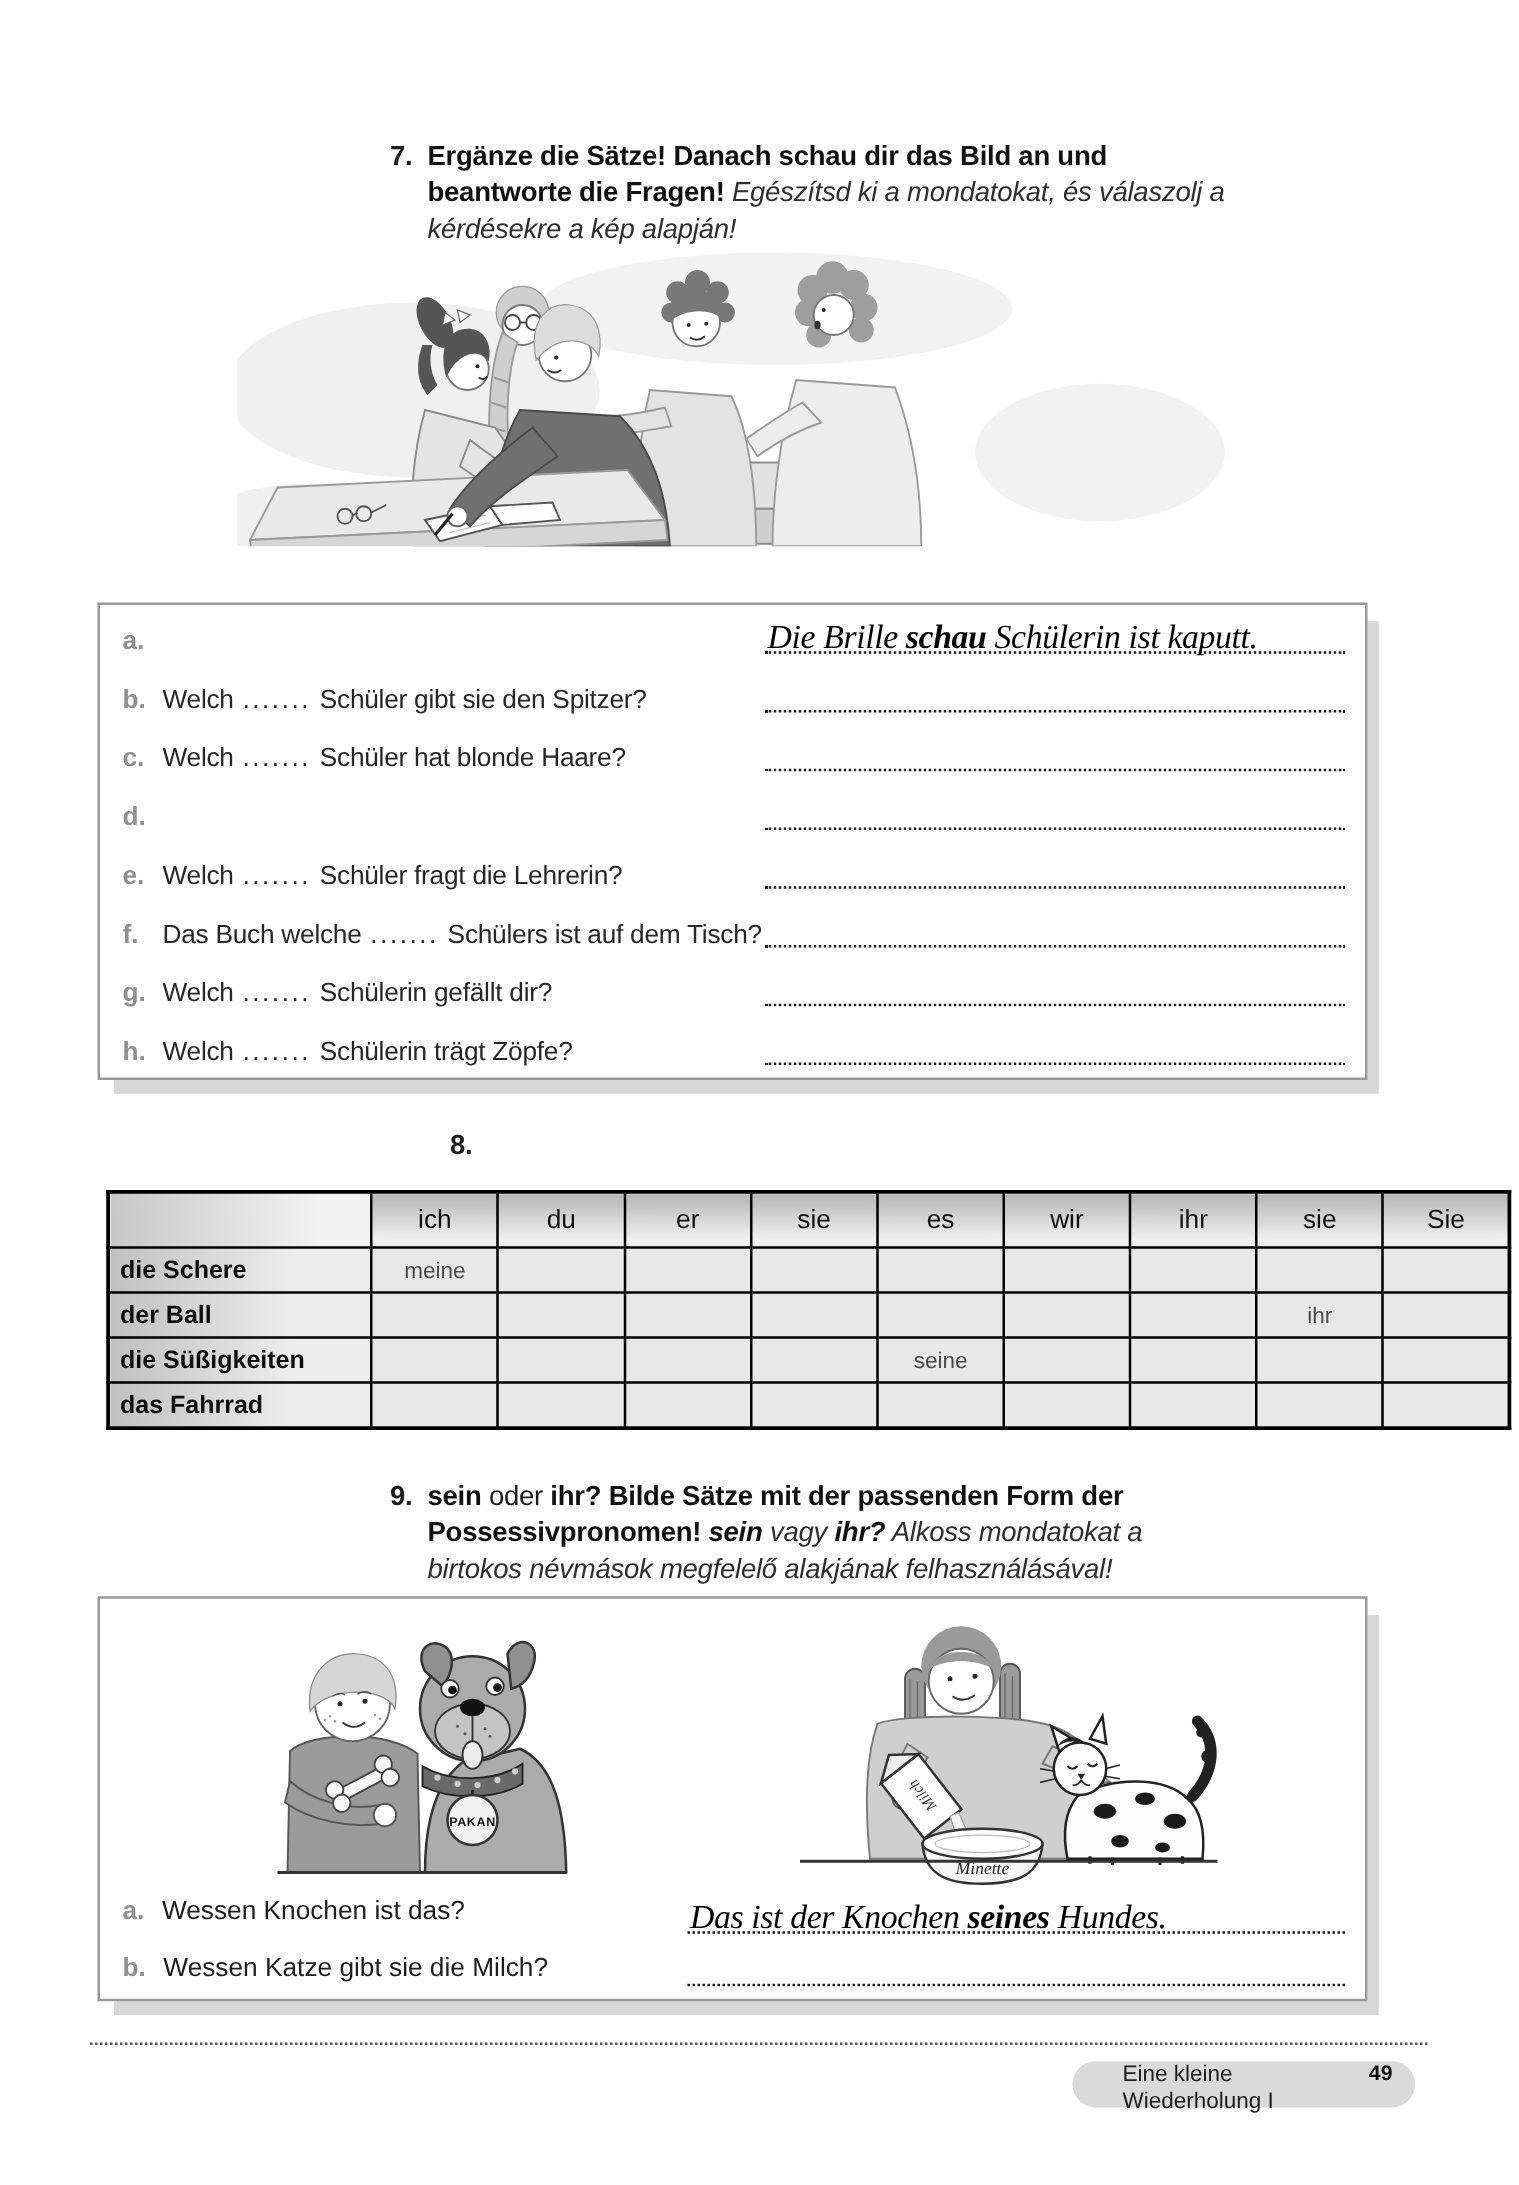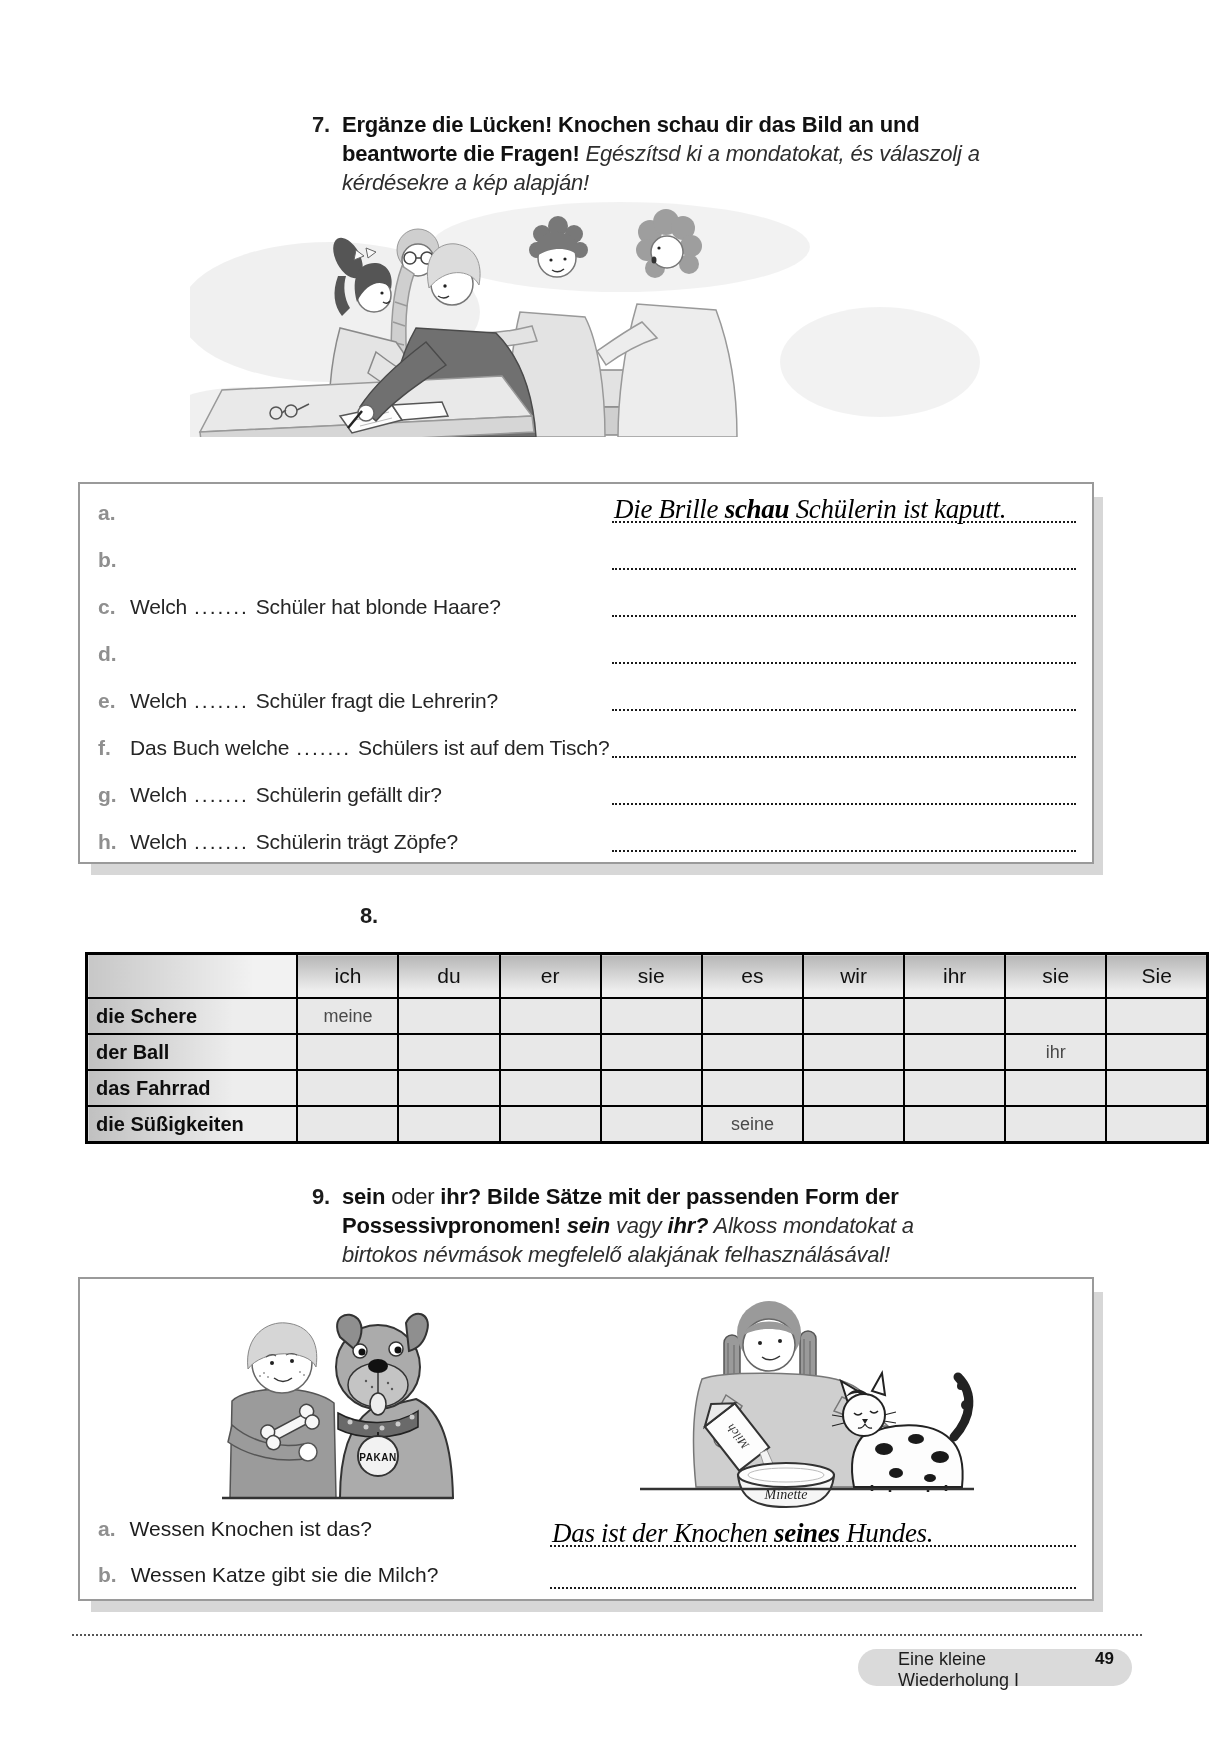--- a/index.html
+++ b/index.html
@@ -67,21 +67,21 @@
   .serif-label{font-family:"Liberation Serif",serif;font-style:italic;}
 </style>
 </head>
 <body>
 
 <div class="page">
 
   <div class="heading ex7-heading">
     <span class="num">7.</span>
     <div class="htext">
-      <span class="h-de">Ergänze die Lücken! Knochen schau dir das Bild an und beantworte die Fragen!</span>
+      <span class="h-de">Ergänze die Sätze! Danach schau dir das Bild an und beantworte die Fragen!</span>
       <span class="h-hu">Egészítsd ki a mondatokat, és válaszolj a kérdésekre a kép alapján!</span>
     </div>
   </div>
 
   <svg class="illus classroom" width="800" height="245" viewBox="0 0 800 245">
     <g>
       <ellipse cx="140" cy="120" rx="150" ry="70" fill="#000" opacity="0.06"></ellipse>
       <ellipse cx="430" cy="55" rx="190" ry="45" fill="#000" opacity="0.05"></ellipse>
       <ellipse cx="690" cy="170" rx="100" ry="55" fill="#000" opacity="0.05"></ellipse>
       <ellipse cx="60" cy="225" rx="90" ry="30" fill="#000" opacity="0.06"></ellipse>
@@ -186,20 +186,23 @@
 
       <div class="qrow">
         <span class="qletter">a.</span>
         <span class="ansline">
           <span class="handwritten"><span>Die Brille </span><b>schau</b><span> Schülerin ist kaputt.</span></span>
         </span>
       </div>
 
       <div class="qrow">
         <span class="qletter">b.</span>
+        <span class="qtext">
+          <span class="seg">Welch</span><span class="gap">.......</span><span class="seg">Schüler gibt sie den Spitzer?</span>
+        </span>
         <span class="ansline"></span>
       </div>
 
       <div class="qrow">
         <span class="qletter">c.</span>
         <span class="qtext">
           <span class="seg">Welch</span><span class="gap">.......</span><span class="seg">Schüler hat blonde Haare?</span>
         </span>
         <span class="ansline"></span>
       </div>
@@ -286,38 +289,38 @@
         <td></td>
         <td></td>
         <td></td>
         <td></td>
         <td></td>
         <td></td>
         <td>ihr</td>
         <td></td>
       </tr>
       <tr>
-        <th>das Fahrrad</th>
-        <td></td>
-        <td></td>
-        <td></td>
-        <td></td>
-        <td></td>
+        <th>die Süßigkeiten</th>
+        <td></td>
+        <td></td>
+        <td></td>
+        <td></td>
+        <td>seine</td>
         <td></td>
         <td></td>
         <td></td>
         <td></td>
       </tr>
       <tr>
-        <th>die Süßigkeiten</th>
-        <td></td>
-        <td></td>
-        <td></td>
-        <td></td>
-        <td>seine</td>
+        <th>das Fahrrad</th>
+        <td></td>
+        <td></td>
+        <td></td>
+        <td></td>
+        <td></td>
         <td></td>
         <td></td>
         <td></td>
         <td></td>
       </tr>
     </tbody>
   </table>
 
   <div class="heading ex9-heading">
     <span class="num">9.</span>

